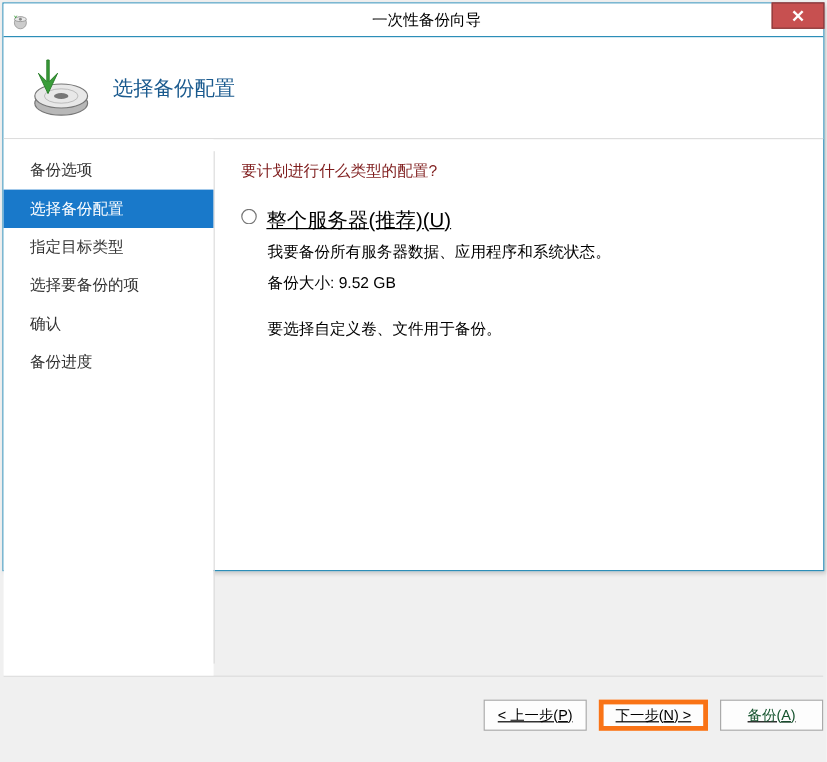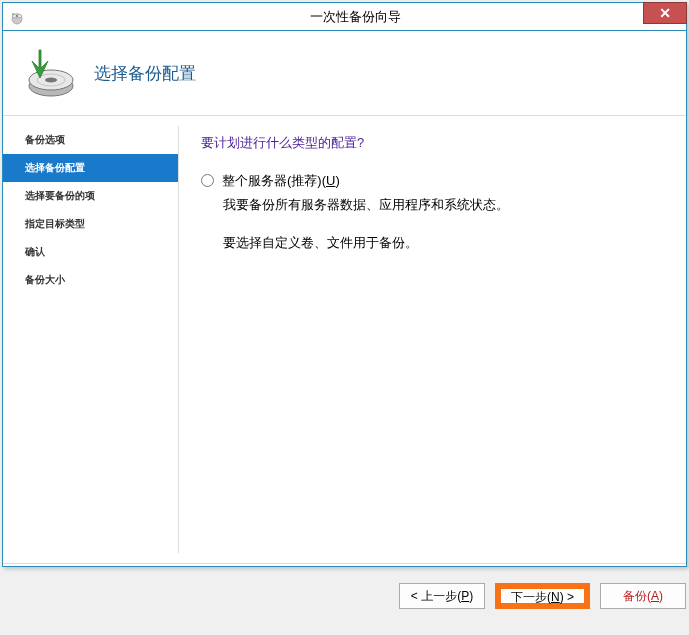--- a/index.html
+++ b/index.html
@@ -6,21 +6,21 @@
     body {
       font-family: "Microsoft YaHei", "Segoe UI", sans-serif;
       font-size: 13px;
       background: #f0f0f0;
       width: 689px;
       height: 635px;
       overflow: hidden;
     }
     .window {
       width: 685px;
-      height: 565px;
+      height: 474px;
       border: 1px solid #2c8eb8;
       background: #fff;
       position: relative;
       margin: 2px;
       box-shadow: 2px 2px 4px rgba(0,0,0,0.2);
     }
     .titlebar {
       height: 28px;
       background: #fff;
       border-bottom: 1px solid #2c8eb8;
@@ -80,90 +80,91 @@
       display: flex;
       height: 447px;
     }
     .sidebar {
       width: 175px;
       background: #fff;
       padding-top: 10px;
     }
     .sidebar-item {
       padding: 7px 10px 7px 22px;
-      font-size: 10px;
+      font-size: 13px;
       color: #333;
       cursor: pointer;
-      font-weight: bold;
     }
     .sidebar-item.active {
       background: #1979ca;
       color: #fff;
     }
     .vline {
       width: 1px;
       background: #ddd;
       margin-top: 10px;
       margin-bottom: 10px;
     }
     .content {
       flex: 1;
       padding: 18px 22px;
     }
     .content-heading {
       font-size: 13px;
       margin-bottom: 20px;
-      color: #4c1d95;
+      color: #7f1d1d;
     }
     .radio-row {
       display: flex;
       align-items: flex-start;
       margin-bottom: 6px;
     }
     .radio-row input[type="radio"] {
       margin-top: 2px;
       margin-right: 8px;
     }
     .radio-label {
-      font-size: 13px;
-      color: #000;
+      font-size: 17px;
+      color: #000;
+      text-decoration: underline;
     }
     .radio-desc {
       margin-left: 22px;
       margin-bottom: 8px;
       font-size: 13px;
       color: #000;
     }
     .radio-group {
       margin-bottom: 20px;
     }
     .footer {
       height: 65px;
       border-top: 1px solid #ddd;
       display: flex;
       align-items: center;
       justify-content: flex-end;
       gap: 10px;
+      text-decoration: underline;
     }
     .btn {
       min-width: 86px;
       height: 26px;
       border: 1px solid #aaa;
       background: #fdfdfd;
       font-size: 12px;
       color: #000;
       cursor: pointer;
       padding: 0 10px;
       font-family: inherit;
     }
     .btn.primary {
-      border: 6px solid #f97316;
+      border: 4px solid #f97316;
     }
     .btn:disabled {
-      color: #b91c1c;
+      color: #14532d;
       cursor: default;
     }
     .u { text-decoration: underline; }
   </style>
 </head>
 <body>
 
 <div class="window">
 
   <div class="titlebar">
@@ -191,37 +192,38 @@
         <path d="M18 4 L18 22 L11 15 L19 32 L27 15 L20 22 L20 4 Z" fill="#3a9d3a" stroke="#2a7d2a" stroke-width="0.8"></path>
       </svg>
     </div>
     <div class="header-title">选择备份配置</div>
   </div>
 
   <div class="body">
     <div class="sidebar">
       <div class="sidebar-item">备份选项</div>
       <div class="sidebar-item active">选择备份配置</div>
+      <div class="sidebar-item">指定目标类型</div>
       <div class="sidebar-item">选择要备份的项</div>
-      <div class="sidebar-item">指定目标类型</div>
       <div class="sidebar-item">确认</div>
-      <div class="sidebar-item">备份大小</div>
+      <div class="sidebar-item">备份进度</div>
     </div>
 
     <div class="vline"></div>
 
     <div class="content">
       <div class="content-heading">要计划进行什么类型的配置?</div>
 
       <div class="radio-group">
         <label class="radio-row">
           <input type="radio" name="cfg" style="">
           <span class="radio-label"><span>整个服务器(推荐)(</span><span class="u">U</span><span>)</span></span>
         </label>
         <div class="radio-desc">我要备份所有服务器数据、应用程序和系统状态。</div>
+        <div class="radio-desc">备份大小: 9.52 GB</div>
       </div>
 
       <div class="radio-group">
         <div class="radio-desc">要选择自定义卷、文件用于备份。</div>
       </div>
     </div>
   </div>
 
   <div class="footer">
     <button class="btn"><span>&lt; 上一步(</span><span class="u">P</span><span>)</span></button>

